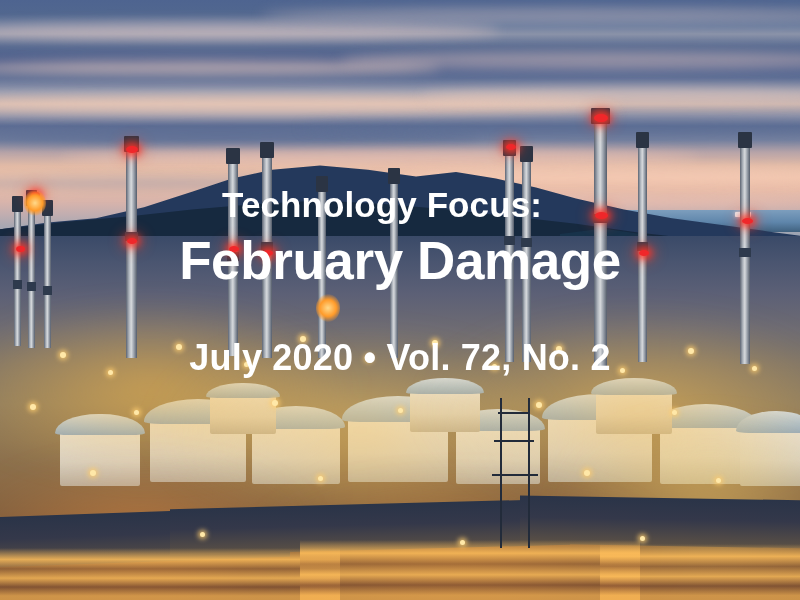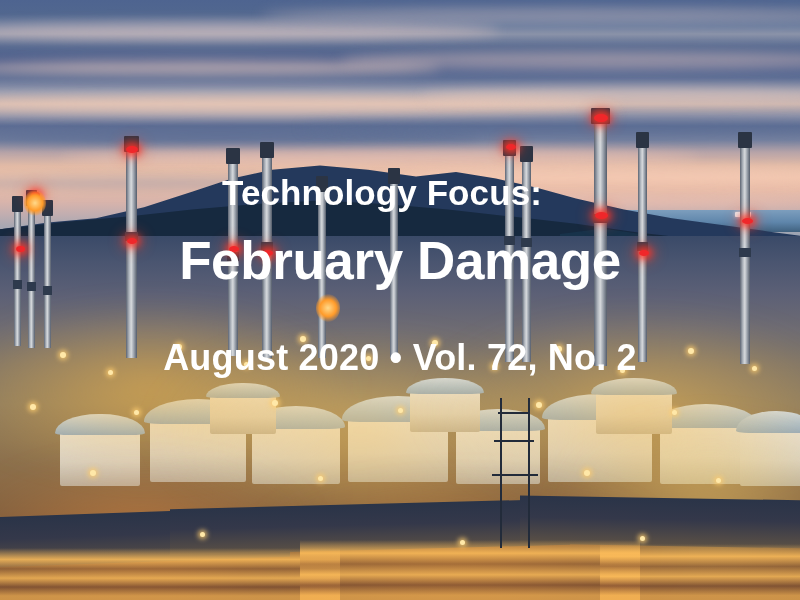--- a/index.html
+++ b/index.html
@@ -232,21 +232,21 @@
 
   
   .textblock {
     position: absolute;
     left: 0; top: 0;
     width: 800px; height: 600px;
     pointer-events: none;
   }
   .kicker {
     position: absolute;
-    left: 0; top: 175px;
+    left: 0; top: 187px;
     width: 764px;
     text-align: center;
     color: #ffffff;
     font-family: "Liberation Sans", sans-serif;
     font-size: 35px;
     font-weight: bold;
     letter-spacing: 0.1px;
     line-height: 1;
   }
   .maintitle {
@@ -423,16 +423,16 @@
   <div class="lamp" style="left:318px; top:476px; width:5px; height:5px;"></div>
   <div class="lamp" style="left:584px; top:470px; width:6px; height:6px;"></div>
   <div class="lamp" style="left:716px; top:478px; width:5px; height:5px;"></div>
   <div class="lamp" style="left:200px; top:532px; width:5px; height:5px;"></div>
   <div class="lamp" style="left:460px; top:540px; width:5px; height:5px;"></div>
   <div class="lamp" style="left:640px; top:536px; width:5px; height:5px;"></div>
 
   <div class="textblock">
     <div class="kicker">Technology Focus:</div>
     <div class="maintitle">February Damage</div>
-    <div class="issueline">August 2020 • Vol. 72, No. 2</div>
+    <div class="issueline">July 2020 • Vol. 72, No. 2</div>
   </div>
 
 </div>
 
 </body></html>

